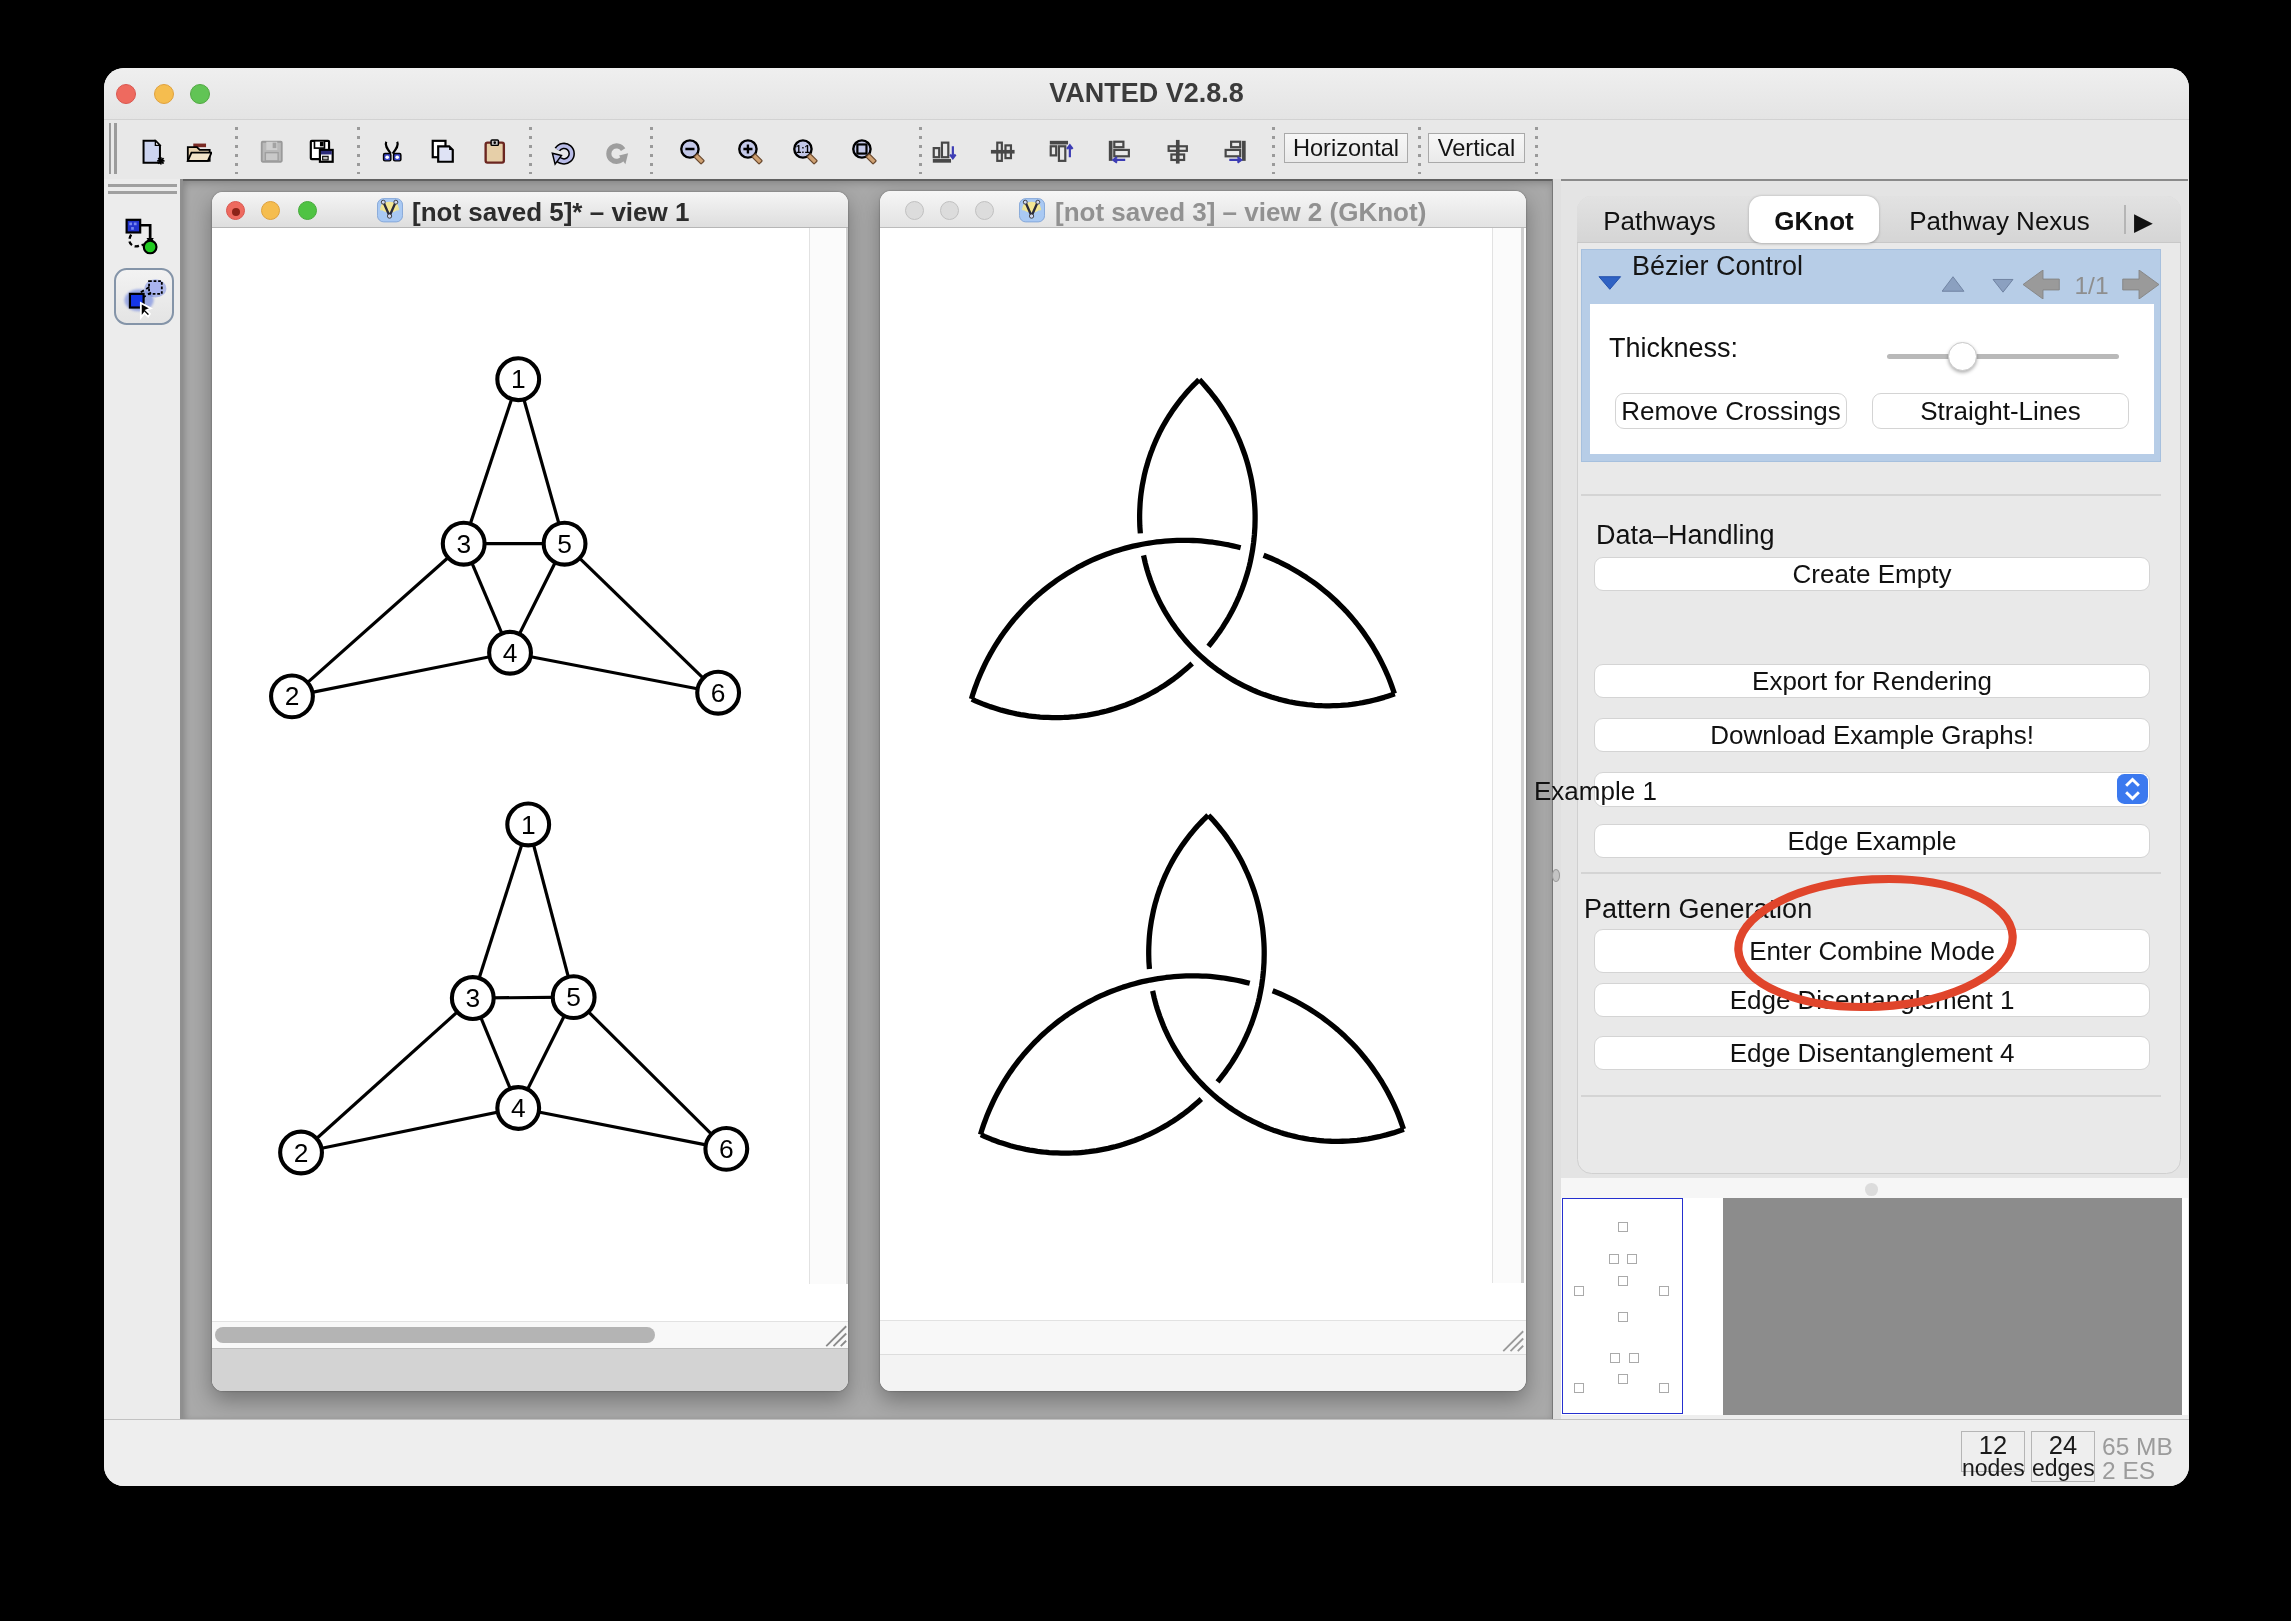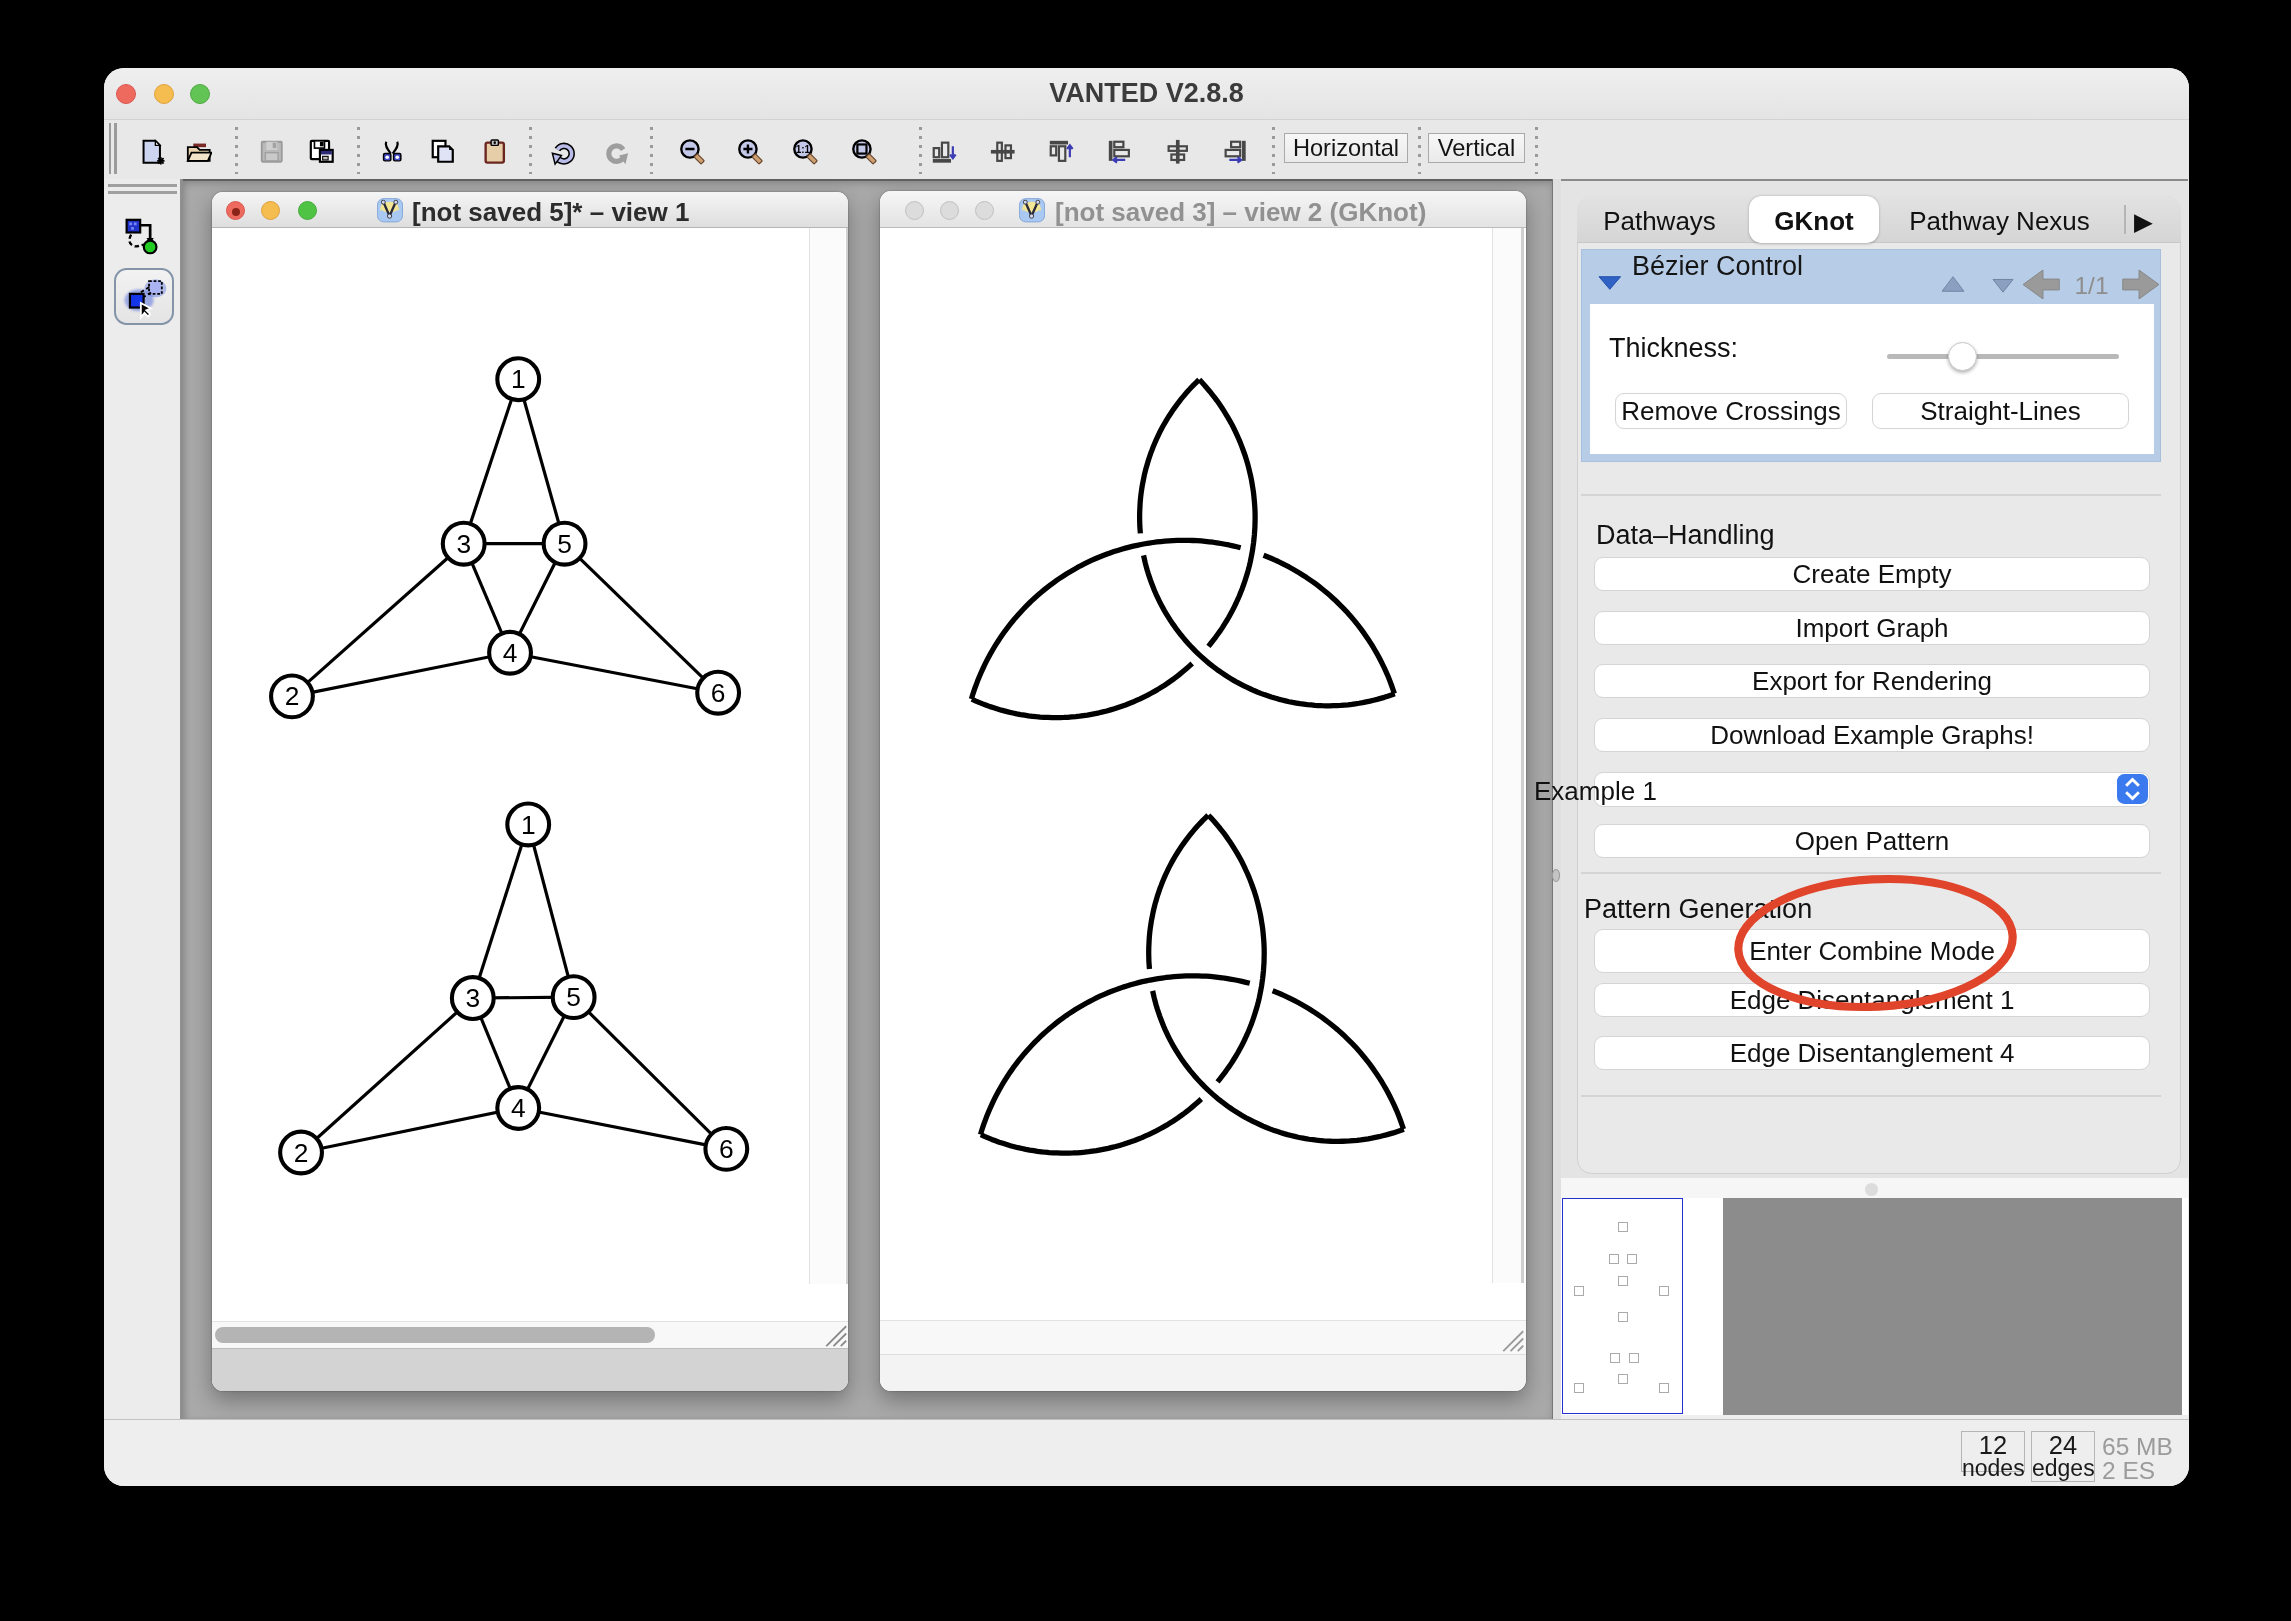--- a/index.html
+++ b/index.html
@@ -325,31 +325,30 @@
 <div style="position:absolute;left:1783px;top:286px;width:232px;height:4.5px;background:#b9b9b9;border-radius:2.7px;"></div>
 <div style="position:absolute;left:1844px;top:274px;width:29px;height:29px;background:#fff;border:0.9px solid #c9c9c9;border-radius:50%;box-shadow:0 1.8px 3.6px rgba(0,0,0,.3);"></div>
 <div class="btn" style="left:1511px;top:325px;width:232px;height:36px;">Remove Crossings</div>
 <div class="btn" style="left:1768px;top:325px;width:257px;height:36px;">Straight-Lines</div>
 <div style="position:absolute;left:1477px;top:426px;width:580px;height:1.8px;background:#d4d4d4;"></div>
 <div style="position:absolute;left:1477px;top:804px;width:580px;height:1.8px;background:#d4d4d4;"></div>
 <div style="position:absolute;left:1477px;top:1027px;width:580px;height:1.8px;background:#d4d4d4;"></div>
 <div class="lbl" style="left:1480px;top:452px;font-size:27px;margin-left:12px;">Data–Handling</div>
 <div class="lbl" style="left:1480px;top:826px;font-size:27px;">Pattern Generation</div>
 <div class="btn" style="left:1490px;top:489px;width:556px;height:34px;">Create Empty</div>
-<div class="btn" style="left:1490px;top:543px;width:556px;height:34px;">Import Graph</div>
 <div class="btn" style="left:1490px;top:596px;width:556px;height:34px;">Export for Rendering</div>
 <div class="btn" style="left:1490px;top:650px;width:556px;height:34px;">Download Example Graphs!</div>
 <div style="position:absolute;left:1490px;top:704px;width:556px;height:35px;background:#fff;border:1.8px solid #d4d4d4;border-radius:9px;"></div>
 <div style="position:absolute;left:1430px;top:708px;font-size:26px;color:#111;">Example 1</div>
 <div style="position:absolute;left:2013px;top:706px;width:31px;height:30px;background:#3b79ef;border-radius:7.3px;"></div>
 <svg style="position:absolute;left:2013px;top:706px;" width="31" height="30" viewBox="0 0 34 33">
       <polyline points="10,13 17,6 24,13" fill="none" stroke="#fff" stroke-width="3.2"></polyline>
       <polyline points="10,20 17,27 24,20" fill="none" stroke="#fff" stroke-width="3.2"></polyline>
     </svg>
-<div class="btn" style="left:1490px;top:756px;width:556px;height:34px;">Open Pattern</div>
+<div class="btn" style="left:1490px;top:756px;width:556px;height:34px;">Edge Example</div>
 <div class="btn" style="left:1490px;top:861px;width:556px;height:44px;">Enter Combine Mode</div>
 <div class="btn" style="left:1490px;top:915px;width:556px;height:34px;">Edge Disentanglement 1</div>
 <div class="btn" style="left:1490px;top:968px;width:556px;height:34px;">Edge Disentanglement 4</div>
 <svg style="position:absolute;left:1626px;top:803px;" width="291" height="144" viewBox="0 0 320 158">
       <ellipse cx="160" cy="79" rx="151" ry="70" fill="none" stroke="#e0452b" stroke-width="9" transform="rotate(-3 160 79)"></ellipse>
     </svg>
 <div style="position:absolute;left:1457px;top:1110px;width:627px;height:20px;background:#f6f6f6;"></div>
 <div style="position:absolute;left:1761px;top:1115px;width:12.7px;height:12.7px;border-radius:50%;background:#dcdcdc;"></div>
 <div style="position:absolute;left:1457px;top:1130px;width:627px;height:217px;background:#fff;"></div>
 <div style="position:absolute;left:1619px;top:1130px;width:459px;height:217px;background:#8c8c8c;"></div>

